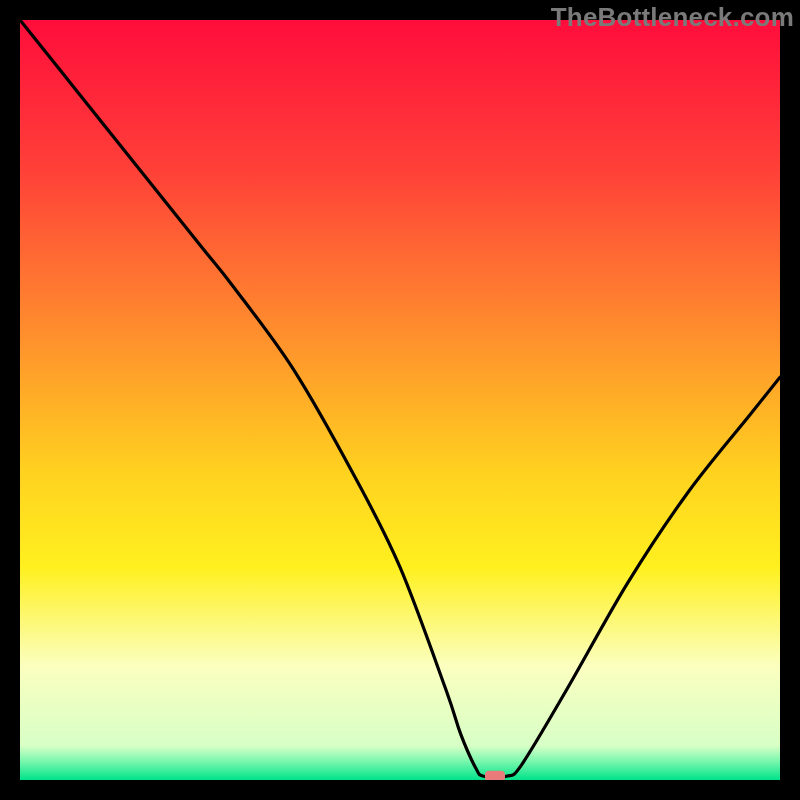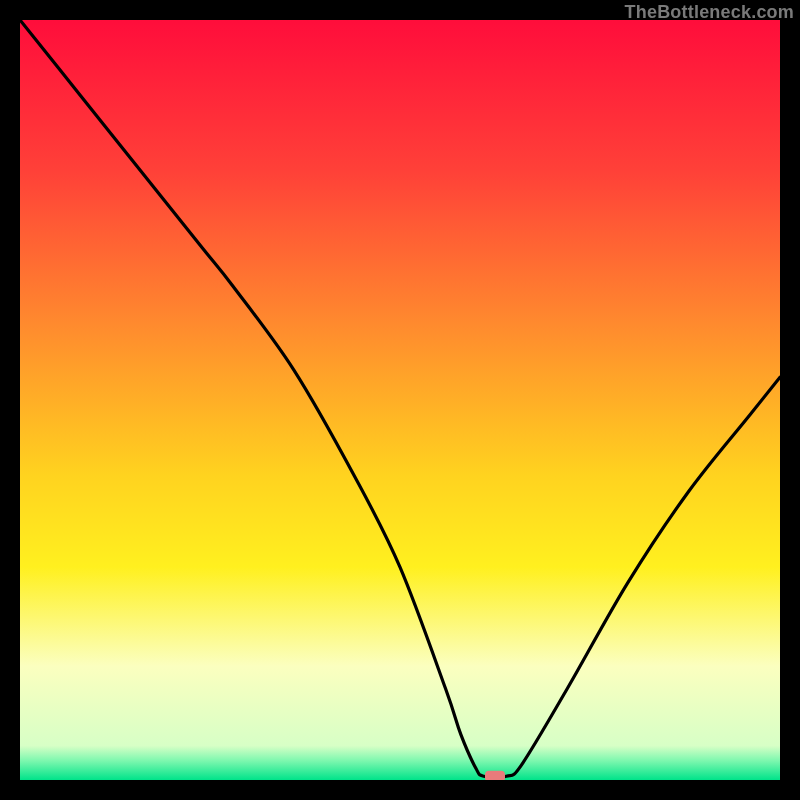--- a/index.html
+++ b/index.html
@@ -14,21 +14,21 @@
     position: relative;
     width: 800px;
     height: 800px;
     background: #000;
   }
   .attribution {
     position: absolute;
     top: 2px;
     right: 6px;
     color: #7a7a7a;
-    font-size: 18px;
+    font-size: 26px;
     font-weight: 600;
     letter-spacing: 0.2px;
     z-index: 20;
   }
   .plot {
     position: absolute;
     left: 20px;
     top: 20px;
     width: 760px;
     height: 760px;

